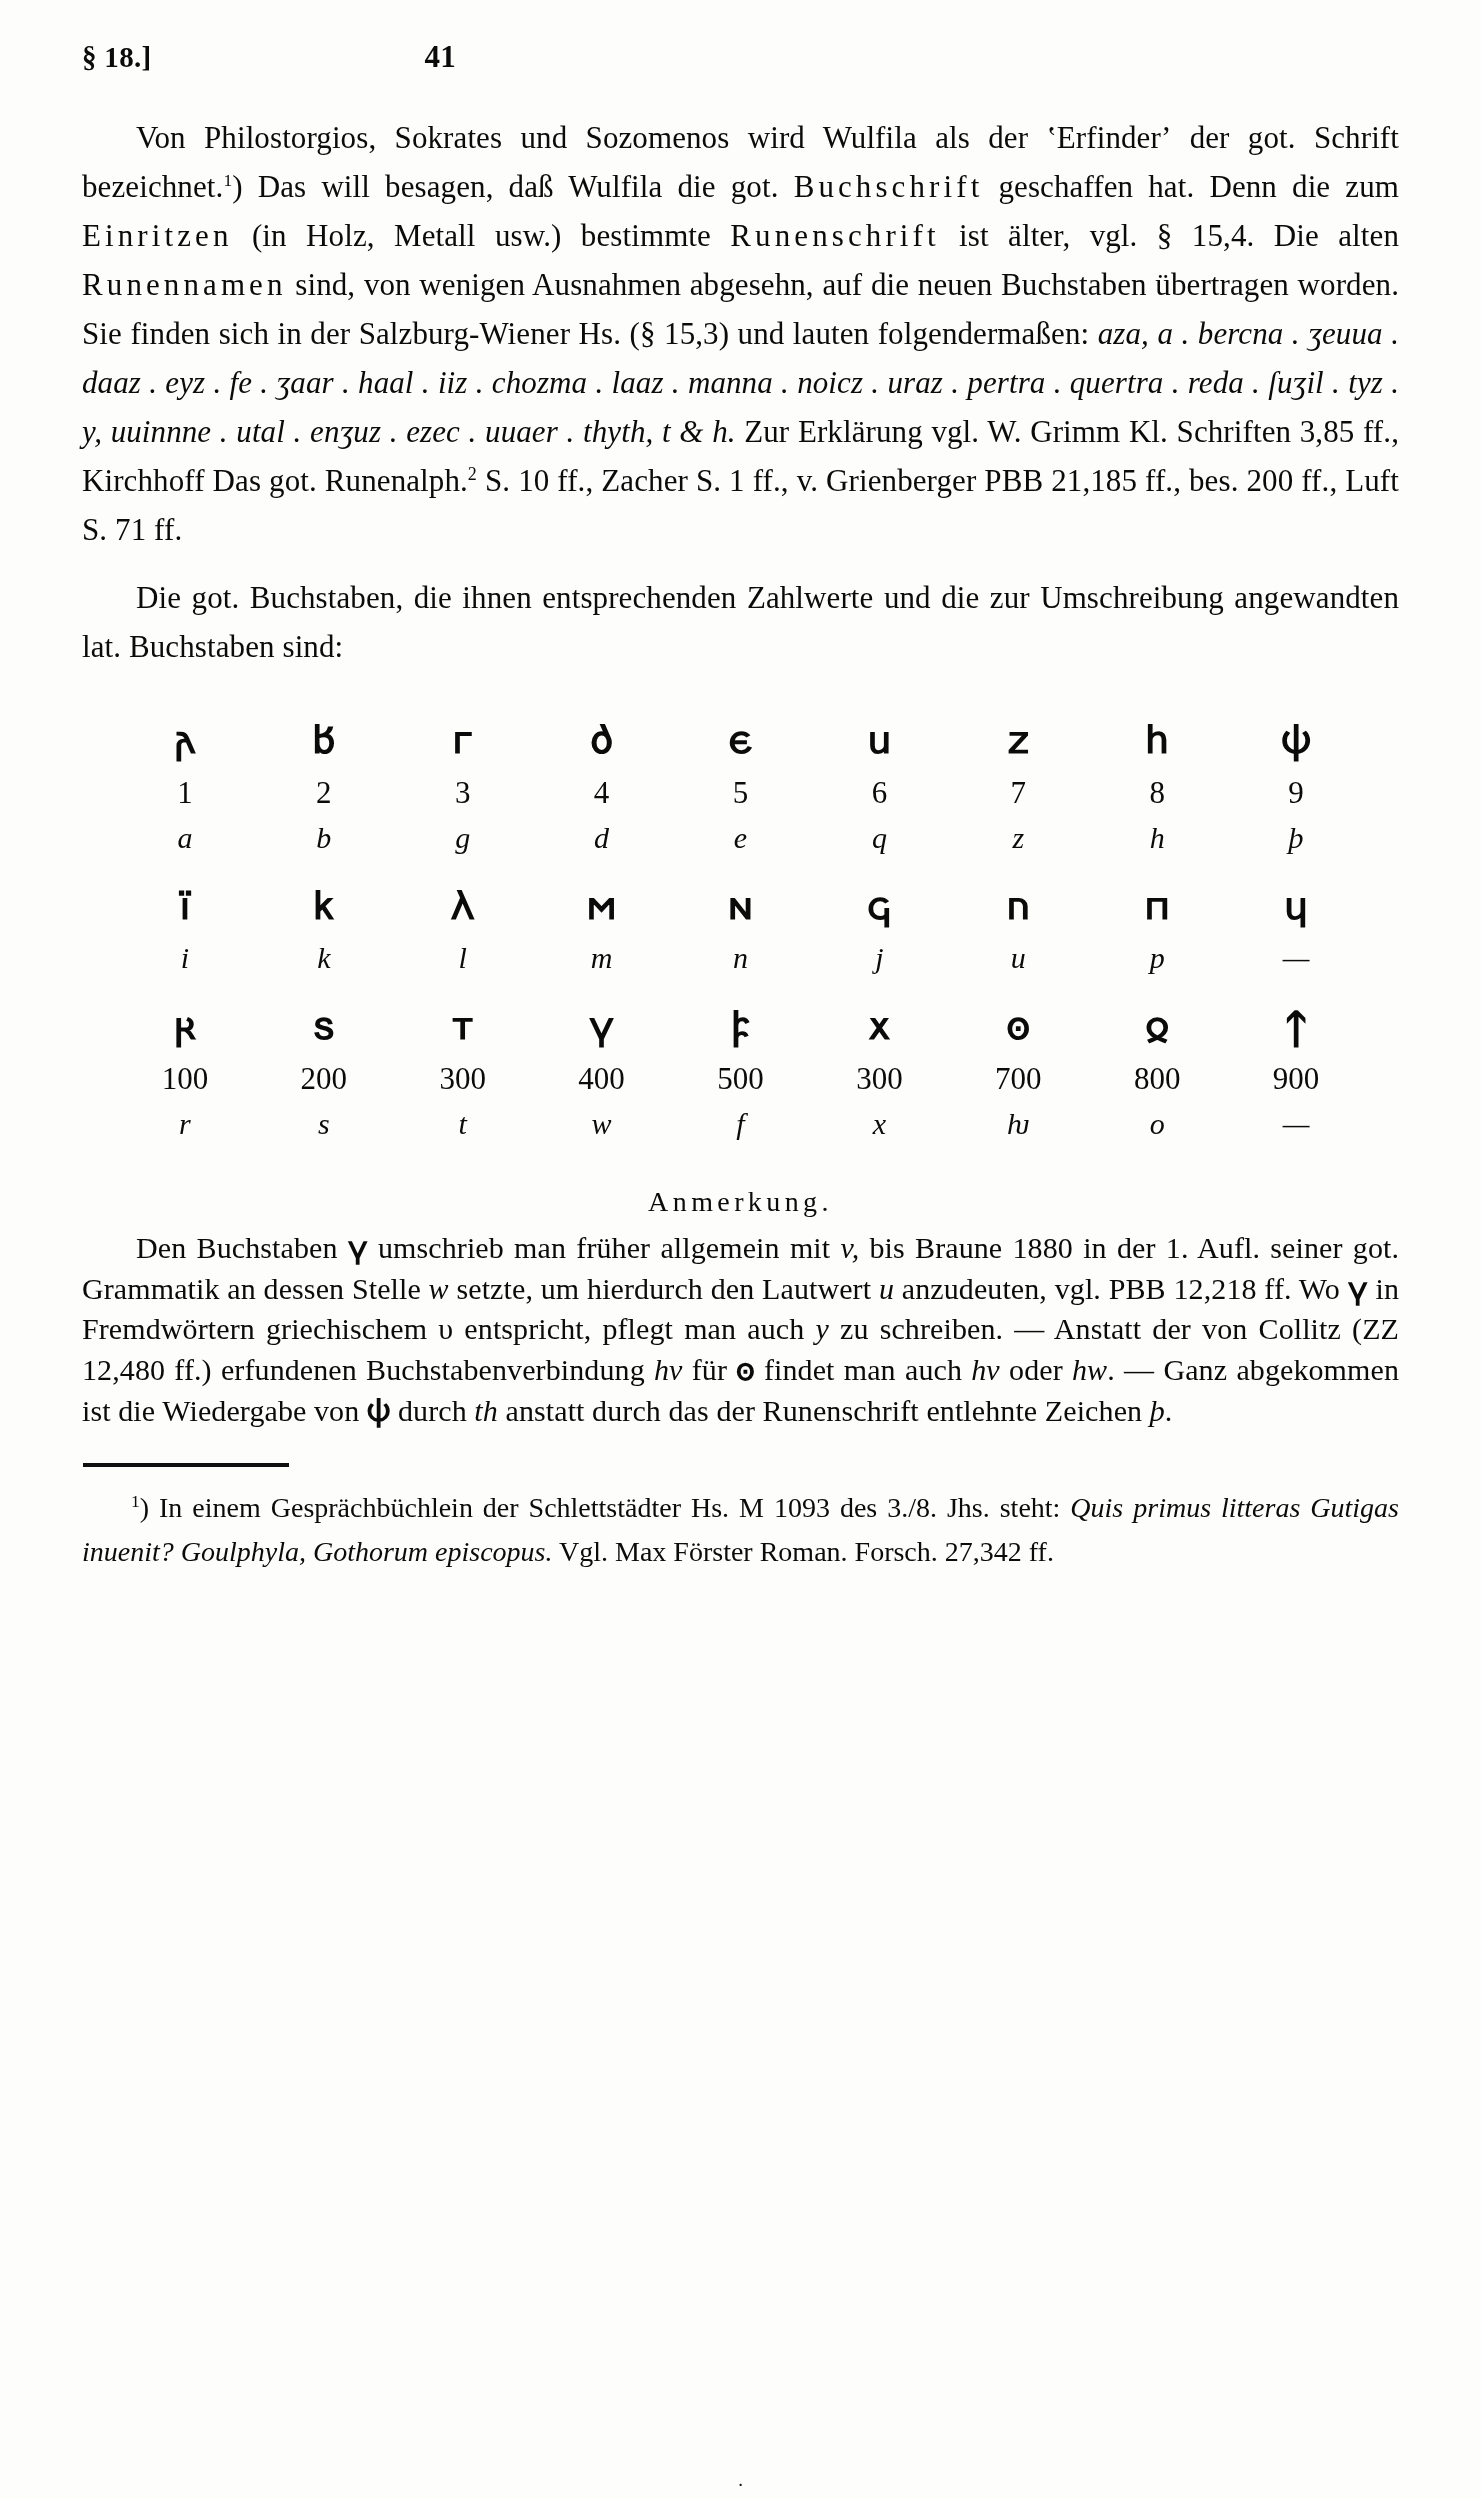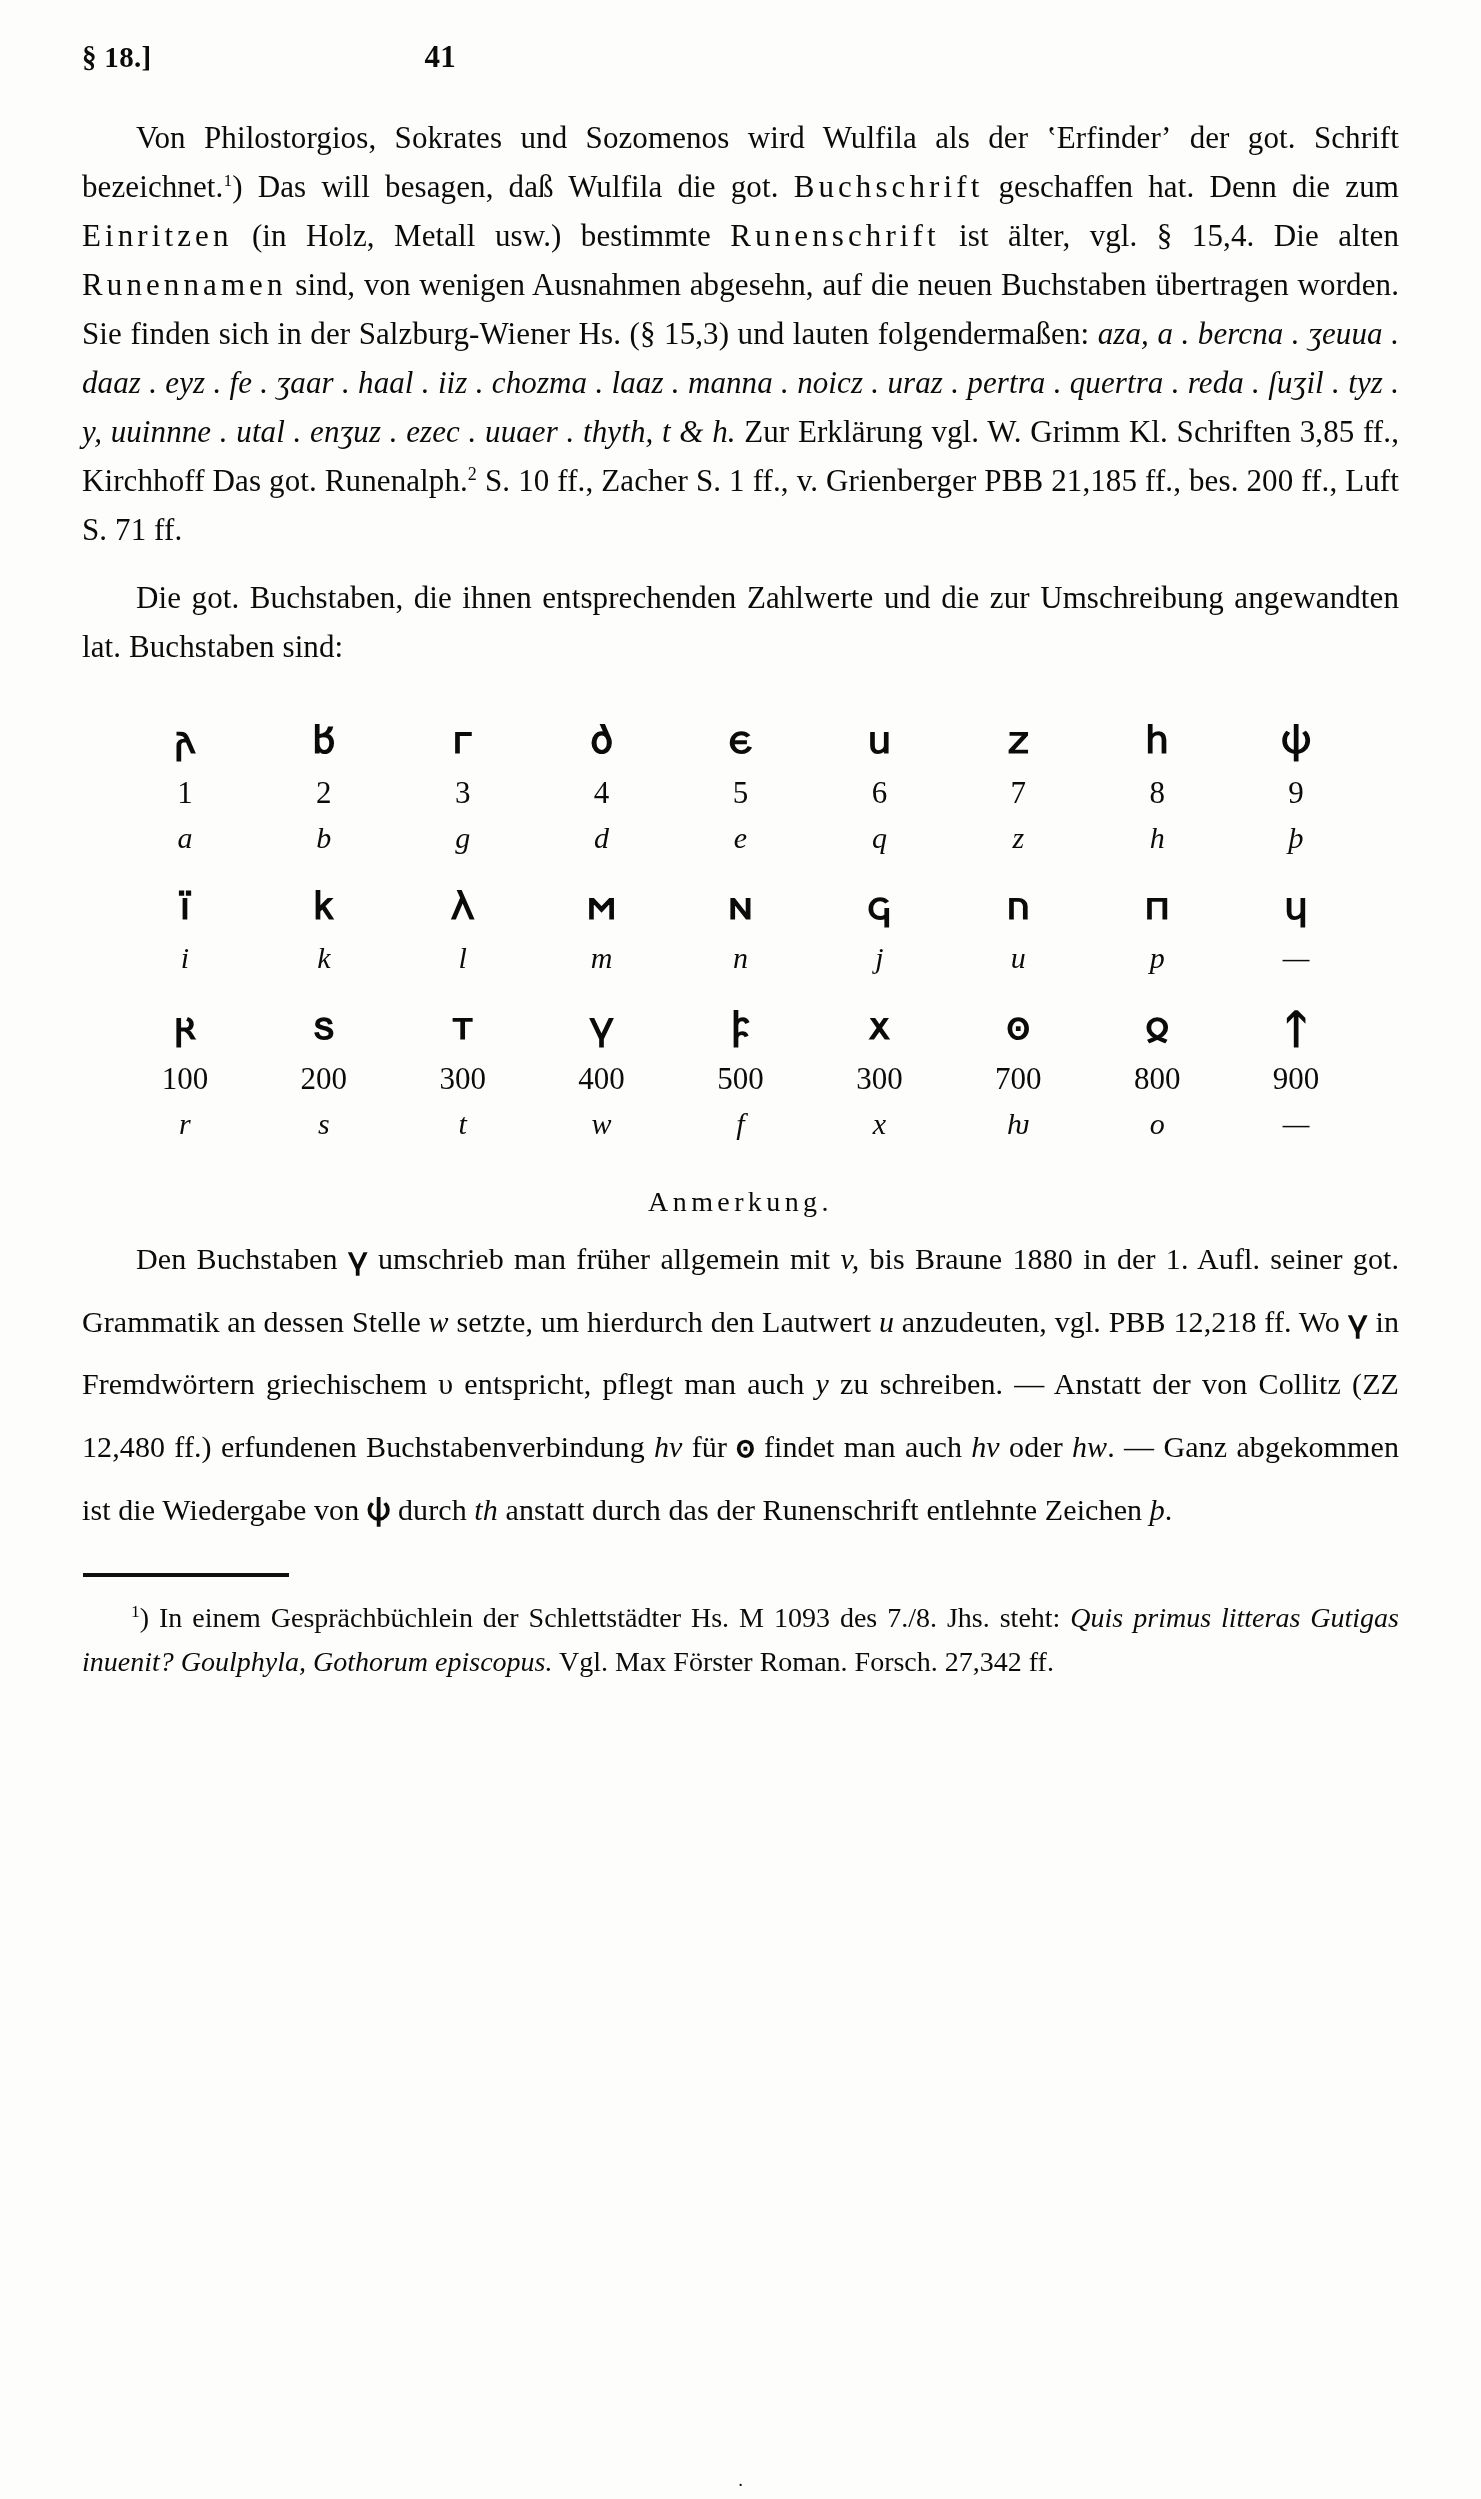--- a/index.html
+++ b/index.html
@@ -77,21 +77,21 @@
   .ablock:last-child{margin-bottom:0;}
 
   
   .anm-head{
     text-align:center;
     font-size:28px;
     letter-spacing:4.4px;
     margin-top:40px;
     margin-bottom:8.7px;
   }
-  .anm .para{font-size:30px;line-height:62px;}
+  .anm .para{font-size:30px;line-height:40px;}
   .gl{font-family:"DejaVu Sans","Liberation Sans",sans-serif;font-weight:700;font-size:31px;}
 
   
   .fnrule{
     width:206px;height:3.7px;background:#101010;
     margin:32.5px 0 0 1.2px;
   }
   .footnote{
     font-size:28px;line-height:44px;
     text-align:justify;text-align-last:left;
@@ -219,18 +219,18 @@
     </div>
 
   </div>
 
   <div class="anm">
     <div class="anm-head">Anmerkung.</div>
     <p class="para"><span class="ind"></span><span>Den Buchstaben </span><span class="gl">𐍅</span><span> umschrieb man früher allgemein mit </span><span class="it">v,</span><span> bis Braune 1880 in der 1. Aufl. seiner got. Grammatik an dessen Stelle </span><span class="it">w</span><span> setzte, um hierdurch den Lautwert </span><span class="it">u</span><span> anzudeuten, vgl. PBB 12,218 ff. Wo </span><span class="gl">𐍅</span><span> in Fremdwörtern griechischem </span><span>υ</span><span> entspricht, pflegt man auch </span><span class="it">y</span><span> zu schreiben. — Anstatt der von Collitz (ZZ 12,480 ff.) erfundenen Buchstabenverbindung </span><span class="it">hv</span><span> für </span><span class="gl">𐍈</span><span> findet man auch </span><span class="it">hv</span><span> oder </span><span class="it">hw</span><span>. — Ganz abgekommen ist die Wiedergabe von </span><span class="gl">𐌸</span><span> durch </span><span class="it">th</span><span> anstatt durch das der Runenschrift entlehnte Zeichen </span><span class="it">þ</span><span>.</span></p>
   </div>
 
   <div class="fnrule"></div>
-  <p class="footnote"><span class="ind"></span><sup class="fn">1</sup><span>) In einem Gesprächbüchlein der Schlettstädter Hs. M 1093 des 7./8. Jhs. steht: </span><span class="it">Quis primus litteras Gutigas inuenit? Goulphyla, Gothorum episcopus.</span><span> Vgl. Max Förster Roman. Forsch. 27,342 ff.</span></p>
+  <p class="footnote"><span class="ind"></span><sup class="fn">1</sup><span>) In einem Gesprächbüchlein der Schlettstädter Hs. M 1093 des 3./8. Jhs. steht: </span><span class="it">Quis primus litteras Gutigas inuenit? Goulphyla, Gothorum episcopus.</span><span> Vgl. Max Förster Roman. Forsch. 27,342 ff.</span></p>
 
 </div>
 
 <div class="botmark">.</div>
 
 
 </body></html>

